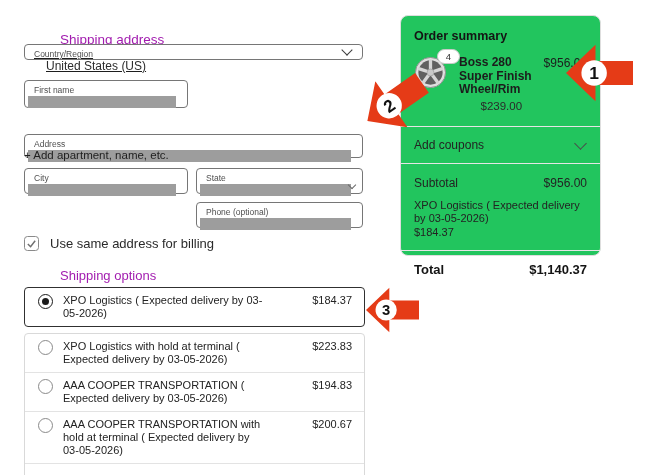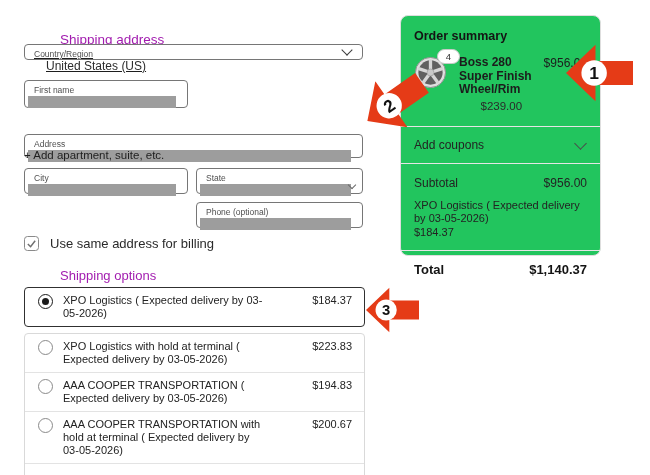--- a/index.html
+++ b/index.html
@@ -81,21 +81,21 @@
   <div class="field" style="left:24px;top:80px;width:164px;height:28px;">
     <span class="flabel">First name</span>
     <span class="redact"></span>
   </div>
 
   <div class="field" style="left:24px;top:114px;width:339px;height:24px;margin-top:20px;">
     <span class="flabel">Address</span>
     <span class="redact"></span>
   </div>
 
-  <a class="apt-link" href="#">+ Add apartment, suite, etc.</a>
+  <a class="apt-link" href="#">+ Add apartment, name, etc.</a>
 
   <div class="field" style="left:24px;top:168px;width:164px;height:26px;">
     <span class="flabel">City</span>
     <span class="redact"></span>
   </div>
   <div class="field" style="left:196px;top:168px;width:167px;height:26px;">
     <span class="flabel">State</span>
     <span class="redact"></span>
     <span class="chev small"></span>
   </div>

